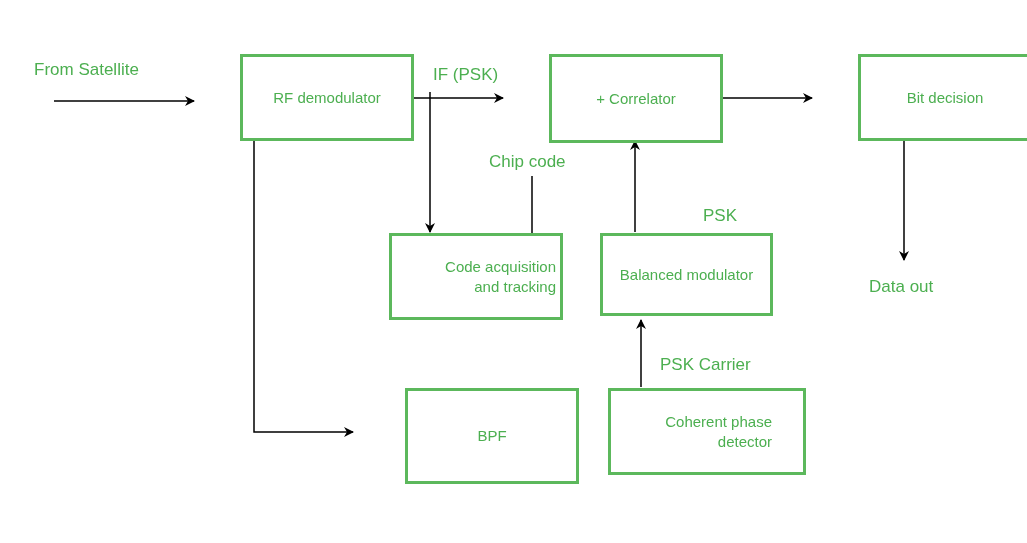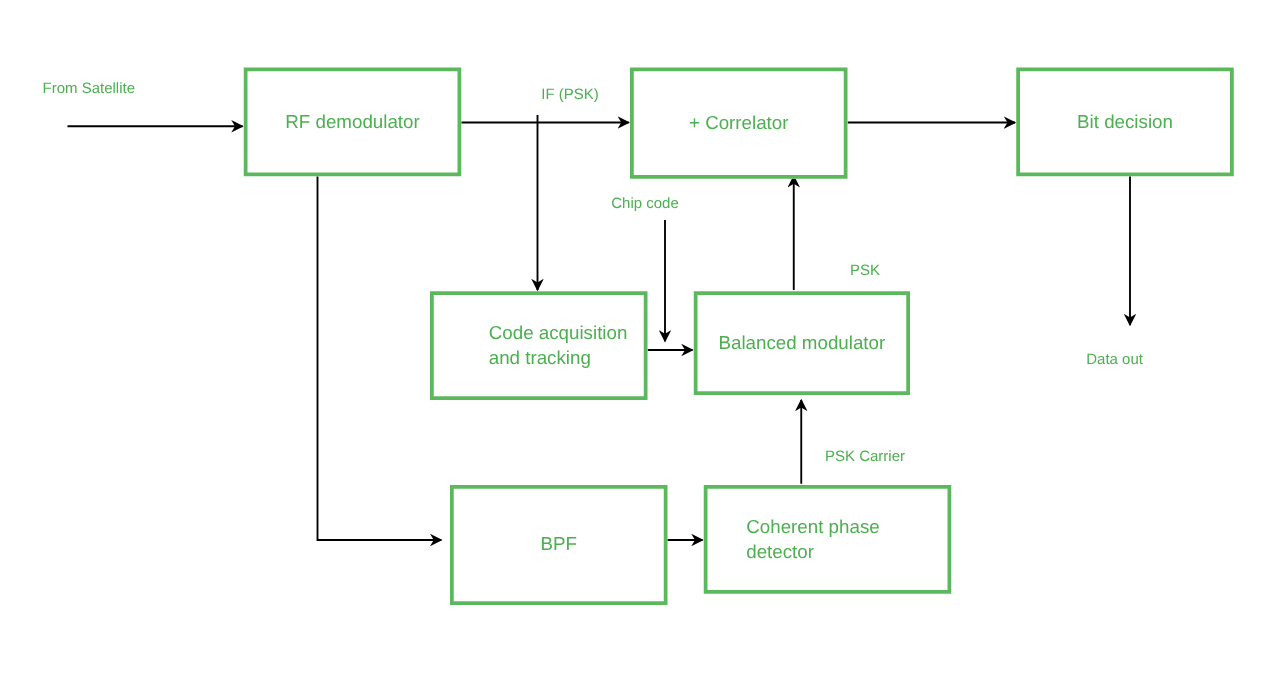--- a/index.html
+++ b/index.html
@@ -1,21 +1,21 @@
 <!DOCTYPE html>
 <html><head>
 <meta charset="utf-8">
 <style>
   html, body { margin: 0; padding: 0; background: #ffffff; }
   body { width: 1027px; height: 543px; position: relative; overflow: hidden;
          font-family: "Liberation Sans", sans-serif; }
   .block { position: absolute; box-sizing: border-box; border: 3px solid #5cb85c;
            background: #ffffff; display: flex; align-items: center; justify-content: center;
-           text-align: left; color: #4caf50; font-size: 15px; line-height: 20px; padding: 0 4px; }
-  .label { position: absolute; color: #4caf50; font-size: 12px; line-height: 18px; white-space: nowrap; }
+           text-align: right; color: #4caf50; font-size: 15px; line-height: 20px; padding: 0 4px; margin-left: 45px; }
+  .label { position: absolute; color: #4caf50; font-size: 17px; line-height: 18px; white-space: nowrap; }
   svg.wires { position: absolute; left: 0; top: 0; }
 </style>
 </head>
 <body>
 
 <svg class="wires" width="1027" height="543">
   <defs>
     <marker id="ah" markerWidth="10" markerHeight="10" refX="9" refY="5" orient="auto" markerUnits="userSpaceOnUse">
       <path d="M0,0 L10,5 L0,10 L3,5 Z" fill="#000"></path>
     </marker>
@@ -62,15 +62,15 @@
 <div class="block" style="left:360px;top:388px;width:174px;height:96px;">
     <span>BPF</span>
   </div>
 <div class="block" style="left:563px;top:388px;width:198px;height:87px;">
     <span style="display:block;width:130px;">Coherent phase detector</span>
   </div>
 
 <div class="label" style="left:34px;top:61px;">From Satellite</div>
 <div class="label" style="left:405px;top:66px;margin-left:28px;">IF (PSK)</div>
 <div class="label" style="left:489px;top:153px;">Chip code</div>
-<div class="label" style="left:680px;top:207px;text-align:center;">PSK</div>
+<div class="label" style="left:703px;top:207px;text-align:center;">PSK</div>
 <div class="label" style="left:660px;top:356px;">PSK Carrier</div>
 <div class="label" style="left:869px;top:278px;">Data out</div>
 
 </body></html>

